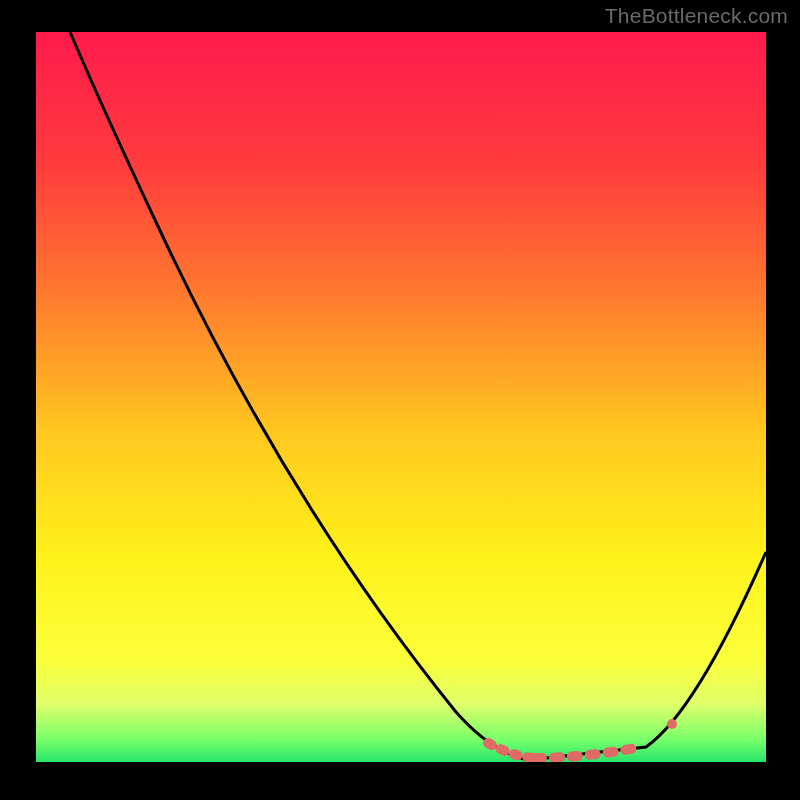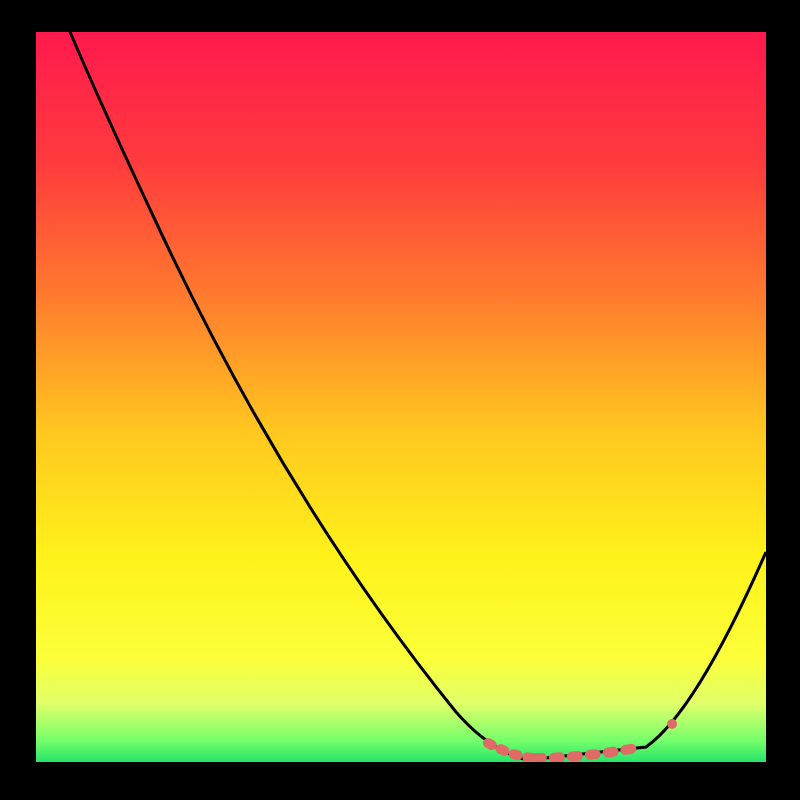--- a/index.html
+++ b/index.html
@@ -46,20 +46,21 @@
     top: 0;
     width: 730px;
     height: 730px;
     z-index: 2;
   }
 </style>
 </head>
 <body>
 <div class="container">
 
+  <div class="watermark">TheBottleneck.com</div>
 
   <div class="plot-area">
     <svg class="gradient-fill" viewBox="0 0 730 730" preserveAspectRatio="none">
       <defs>
         <linearGradient id="g" x1="0" y1="0" x2="0" y2="1">
           <stop offset="0" stop-color="#ff1a4d"></stop>
           <stop offset="0.18" stop-color="#ff3b3d"></stop>
           <stop offset="0.36" stop-color="#ff7a2e"></stop>
           <stop offset="0.55" stop-color="#ffc81f"></stop>
           <stop offset="0.72" stop-color="#fff21a"></stop>

